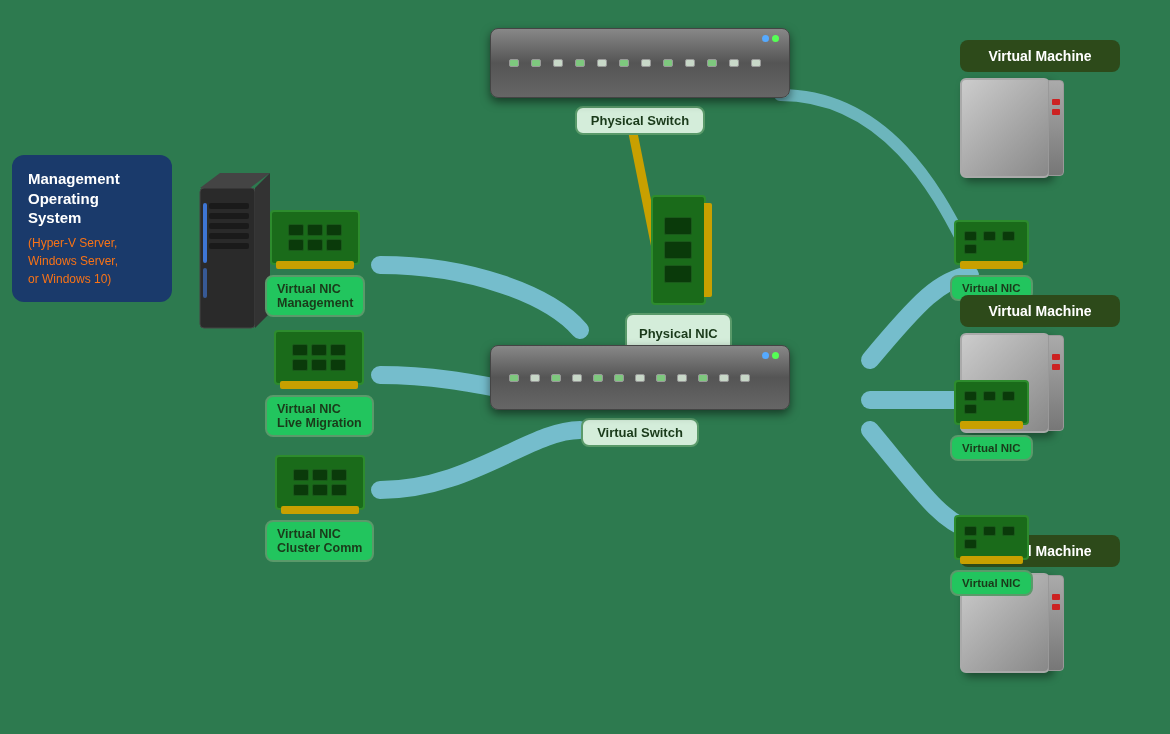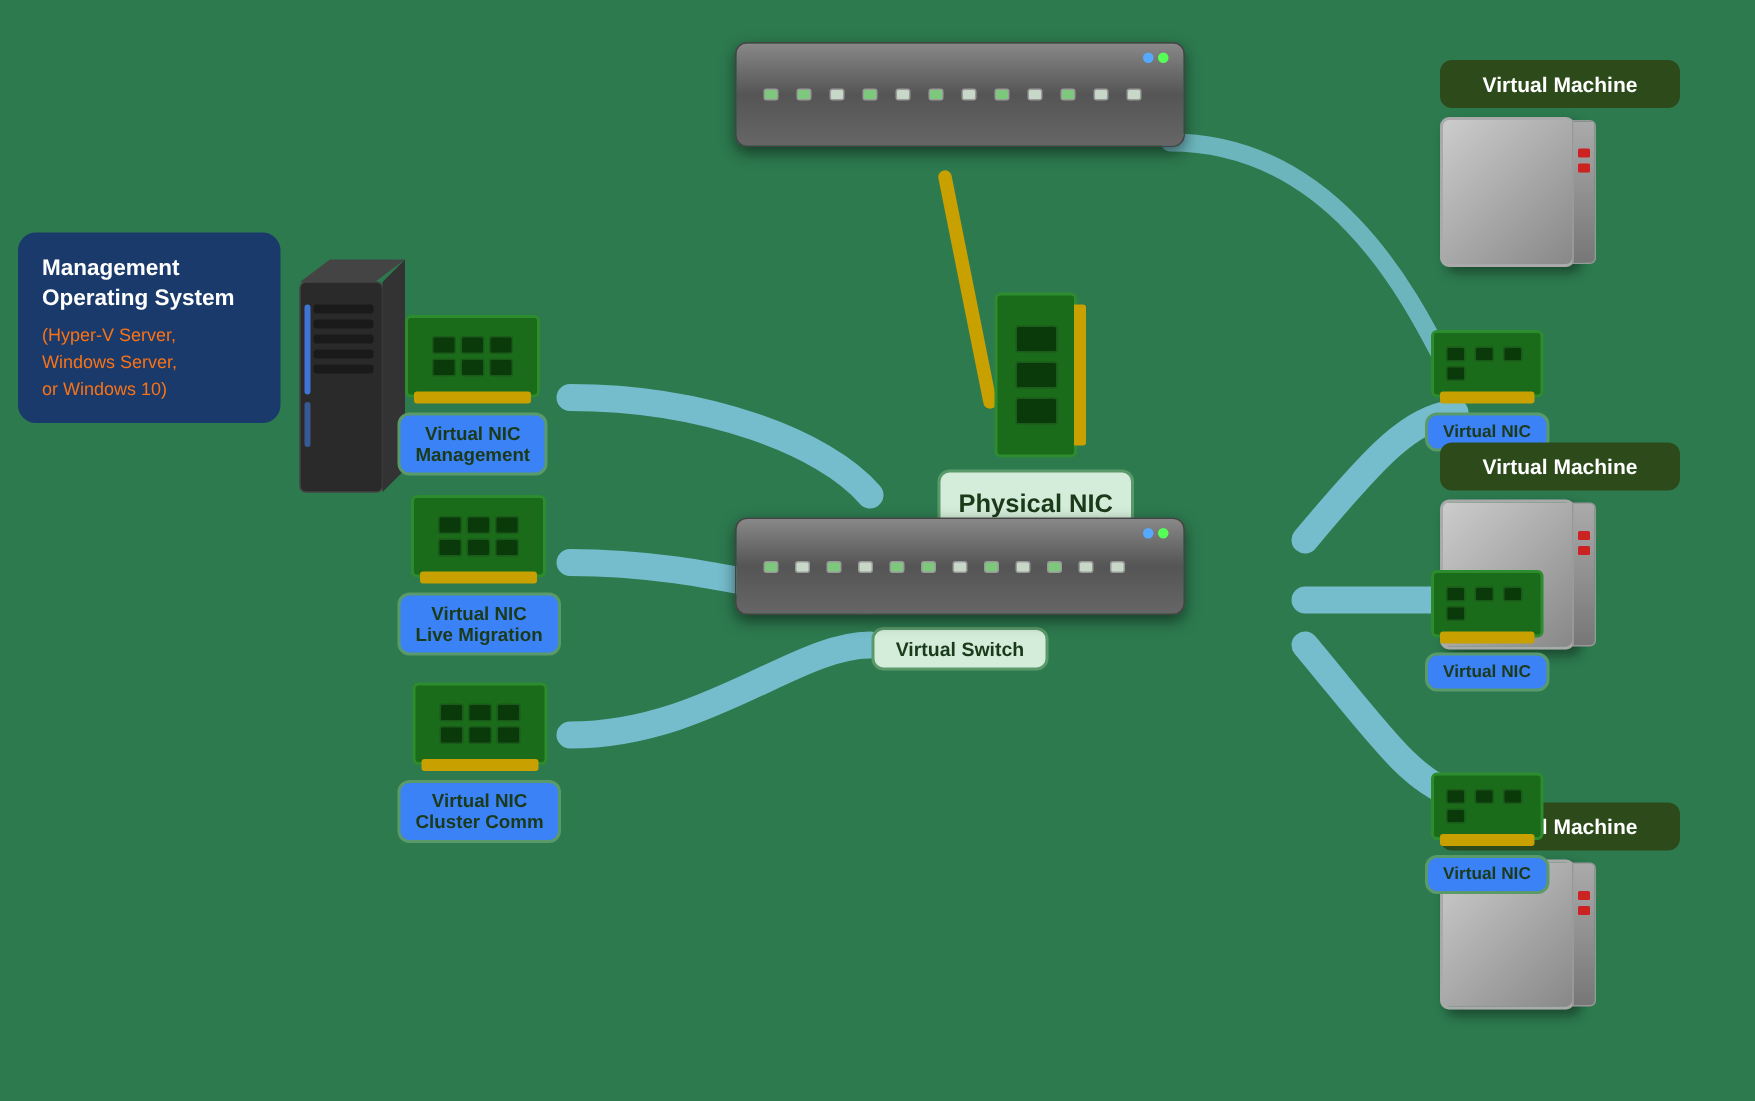--- a/index.html
+++ b/index.html
@@ -22,21 +22,21 @@
     }
 
     
     .mgmt-os-box {
       position: absolute;
       top: 155px;
       left: 12px;
       background: #1a3a6b;
       border-radius: 12px;
       padding: 14px 16px;
-      width: 175px;
+      width: 160px;
       color: white;
       z-index: 10;
     }
     .mgmt-os-box .title {
       font-weight: bold;
       font-size: 15px;
       margin-bottom: 6px;
       line-height: 1.3;
     }
     .mgmt-os-box .subtitle {
@@ -81,25 +81,25 @@
     }
     .nic-card .card-body .chip {
       width: 16px;
       height: 12px;
       background: #0a3a0a;
       border: 1px solid #1a5a1a;
       border-radius: 2px;
     }
     .nic-card .label-box {
       margin-top: 10px;
-      background: #3b82f6;
+      background: #22c55e;
       border: 2px solid #5a9a6a;
       border-radius: 8px;
       padding: 5px 10px;
-      text-align: center;
+      text-align: left;
       font-size: 12.5px;
       font-weight: bold;
       color: #1a3a1a;
       white-space: nowrap;
     }
 
     
     .switch-box {
       position: absolute;
       display: flex;
@@ -188,21 +188,21 @@
       background: #0a3a0a;
       border: 1px solid #1a5a1a;
       border-radius: 2px;
     }
     .pnic-label {
       margin-top: 8px;
       background: #d4edda;
       border: 2px solid #5a9a6a;
       border-radius: 8px;
       padding: 11px 12px;
-      font-size: 17px;
+      font-size: 13px;
       font-weight: bold;
       color: #1a3a1a;
     }
   </style>
 </head>
 <body>
 
 <svg id="connections-svg" xmlns="http://www.w3.org/2000/svg">
 
   <line x1="630" y1="118" x2="660" y2="268" stroke="#c8a000" stroke-width="9" stroke-linecap="round"></line>
@@ -261,20 +261,21 @@
       <div class="switch-port active"></div>
       <div class="switch-port"></div>
       <div class="switch-port"></div>
     </div>
 
     <div style="position:absolute; top:6px; right:10px; display:flex; gap:3px;">
       <div style="width:7px;height:7px;background:#5af;border-radius:50%;"></div>
       <div style="width:7px;height:7px;background:#5f5;border-radius:50%;"></div>
     </div>
   </div>
+  <div class="switch-label">Physical Switch</div>
 </div>
 
 <div class="physical-nic" style="left:625px; top:195px;">
   <div class="pnic-body">
     <div class="pnic-chip"></div>
     <div class="pnic-chip"></div>
     <div class="pnic-chip"></div>
   </div>
   <div class="pnic-label">Physical NIC</div>
 </div>

